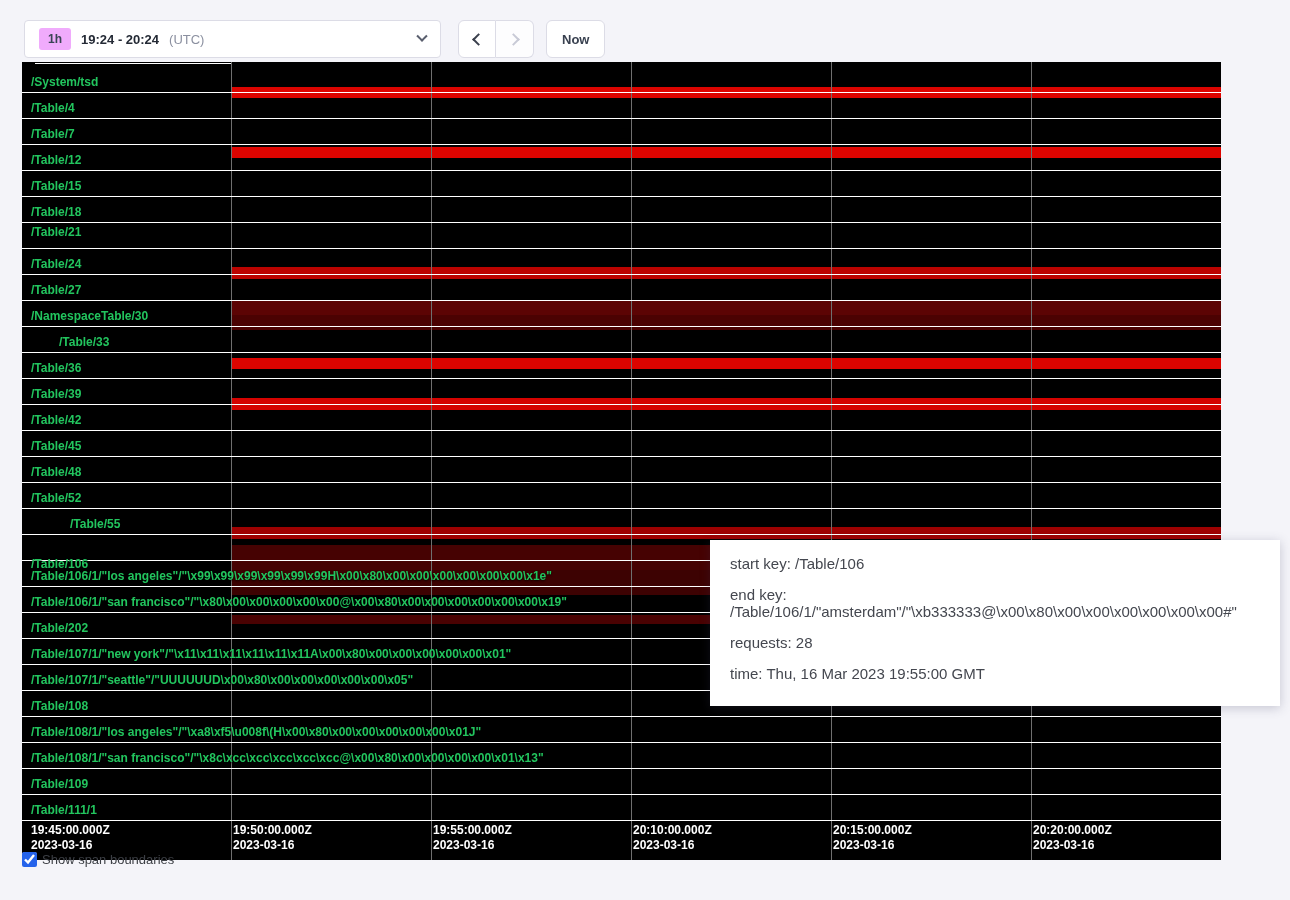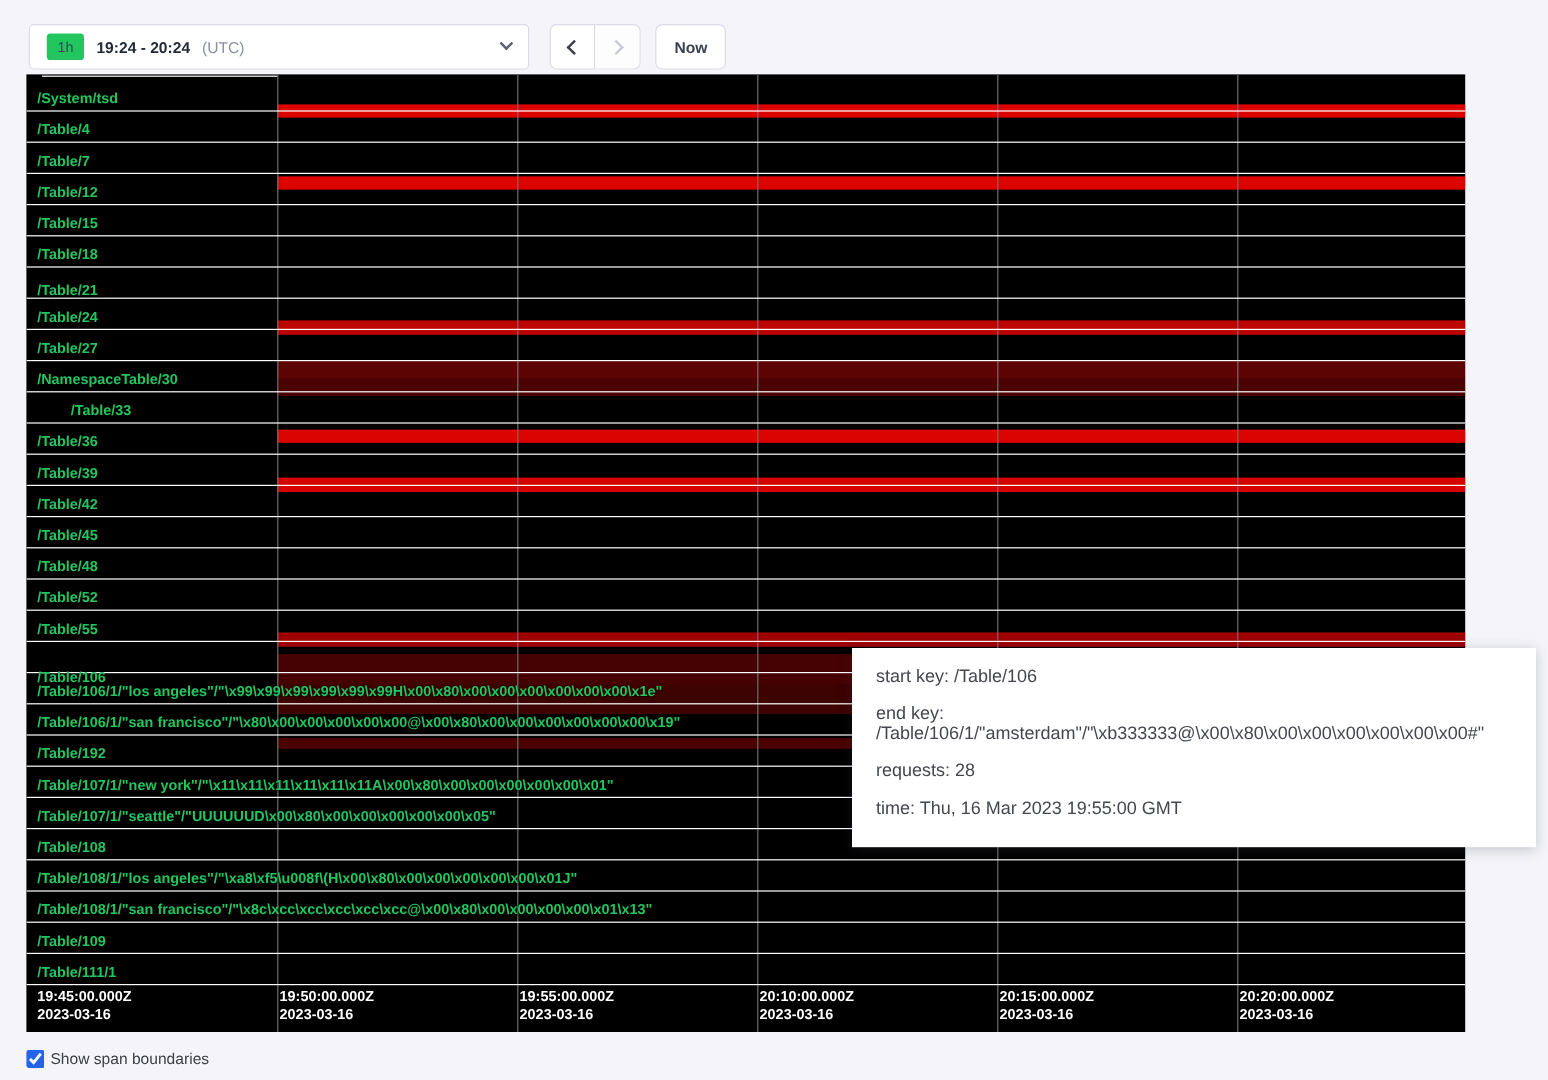--- a/index.html
+++ b/index.html
@@ -11,21 +11,21 @@
     overflow: hidden;
   }
 
   
   .toolbar { position: absolute; left: 24px; top: 20px; display: flex; align-items: center; }
   .range-select {
     width: 417px; height: 38px; background: #fff;
     border: 1px solid #dcdce6; border-radius: 4px;
     display: flex; align-items: center; padding: 0 14px; gap: 10px; cursor: pointer;
   }
-  .range-badge { background: #22c55e; border-radius: 3px; font-size: 12px; font-weight: 400; color: #394455; padding: 4px 9px; }
+  .range-badge { background: #f0abfc; border-radius: 3px; font-size: 12px; font-weight: 700; color: #394455; padding: 4px 9px; }
   .range-text { font-size: 13px; font-weight: 700; color: #242a35; }
   .range-suffix { font-size: 13px; color: #8b90a0; }
   .chev-down { width: 8px; height: 8px; border-right: 2px solid #5a5f6e; border-bottom: 2px solid #5a5f6e;
     transform: rotate(45deg) translate(-2px,-2px); margin-left: auto; }
   .nav-group { display: flex; margin-left: 17px; }
   .nav-btn { width: 38px; height: 38px; background: #fff; border: 1px solid #dcdce6;
     display: flex; align-items: center; justify-content: center; cursor: pointer; }
   .nav-btn.prev { border-radius: 6px 0 0 6px; }
   .nav-btn.next { border-radius: 0 6px 6px 0; border-left: none; background: #fdfdfe; }
   .chev-left  { width: 9px; height: 9px; border-left: 2.5px solid #3a3f4c; border-bottom: 2.5px solid #3a3f4c; transform: rotate(45deg); margin-left: 3px; }
@@ -45,21 +45,21 @@
   .tick { position: absolute; top: 761px; z-index: 3; color: #fff; font-size: 12px;
     font-weight: 700; line-height: 15px; white-space: pre; }
 
   
   .tooltip { position: absolute; left: 710px; top: 540px; width: 570px; min-height: 155px;
     background: #fff; box-shadow: 0 2px 10px rgba(60,60,90,.25); z-index: 10;
     padding: 15px 20px 10px; }
   .tt-line { font-size: 15px; color: #44474f; margin-bottom: 14px; white-space: pre-wrap; }
 
   
-  .footer-check { position: absolute; left: 22px; top: 875px; display: flex; align-items: center; gap: 5px; }
+  .footer-check { position: absolute; left: 22px; top: 852px; display: flex; align-items: center; gap: 5px; }
   .footer-check input { width: 15px; height: 15px; accent-color: #2563eb; cursor: pointer; }
   .footer-check label { font-size: 13px; color: #3c3f45; cursor: default; }
 </style>
 </head>
 <body>
 
 <div class="toolbar">
   <div class="range-select">
     <span class="range-badge">1h</span>
     <span class="range-text">19:24 - 20:24</span>
@@ -100,21 +100,21 @@
     <div class="rowlabel" style="top: 40px;">/Table/4</div>
     <div class="hline" style="top: 82px;"></div>
     <div class="rowlabel" style="top: 66px;">/Table/7</div>
     <div class="hline" style="top: 108px;"></div>
     <div class="rowlabel" style="top: 92px;">/Table/12</div>
     <div class="hline" style="top: 134px;"></div>
     <div class="rowlabel" style="top: 118px;">/Table/15</div>
     <div class="hline" style="top: 160px;"></div>
     <div class="rowlabel" style="top: 144px;">/Table/18</div>
     <div class="hline" style="top: 186px;"></div>
-    <div class="rowlabel" style="top: 174px;">/Table/21</div>
+    <div class="rowlabel" style="top: 164px;">/Table/21</div>
     <div class="hline" style="top: 212px;"></div>
     <div class="rowlabel" style="top: 196px;">/Table/24</div>
     <div class="hline" style="top: 238px;"></div>
     <div class="rowlabel" style="top: 222px;">/Table/27</div>
     <div class="hline" style="top: 264px;"></div>
     <div class="rowlabel" style="top: 248px;">/NamespaceTable/30</div>
     <div class="hline" style="top: 290px;"></div>
     <div class="rowlabel" style="top: 274px; margin-left: 28px;">/Table/33</div>
     <div class="hline" style="top: 316px;"></div>
     <div class="rowlabel" style="top: 300px;">/Table/36</div>
@@ -122,29 +122,29 @@
     <div class="rowlabel" style="top: 326px;">/Table/39</div>
     <div class="hline" style="top: 368px;"></div>
     <div class="rowlabel" style="top: 352px;">/Table/42</div>
     <div class="hline" style="top: 394px;"></div>
     <div class="rowlabel" style="top: 378px;">/Table/45</div>
     <div class="hline" style="top: 420px;"></div>
     <div class="rowlabel" style="top: 404px;">/Table/48</div>
     <div class="hline" style="top: 446px;"></div>
     <div class="rowlabel" style="top: 430px;">/Table/52</div>
     <div class="hline" style="top: 472px;"></div>
-    <div class="rowlabel" style="top: 456px;">/Table/55</div>
+    <div class="rowlabel" style="top: 456px; margin-left: 39px;">/Table/55</div>
     <div class="hline" style="top: 498px;"></div>
     <div class="rowlabel" style="top: 496px;">/Table/106</div>
     <div class="hline" style="top: 524px;"></div>
     <div class="rowlabel" style="top: 508px;">/Table/106/1/"los angeles"/"\x99\x99\x99\x99\x99\x99H\x00\x80\x00\x00\x00\x00\x00\x00\x1e"</div>
     <div class="hline" style="top: 550px;"></div>
     <div class="rowlabel" style="top: 534px;">/Table/106/1/"san francisco"/"\x80\x00\x00\x00\x00\x00@\x00\x80\x00\x00\x00\x00\x00\x00\x19"</div>
     <div class="hline" style="top: 576px;"></div>
-    <div class="rowlabel" style="top: 560px;">/Table/192</div>
+    <div class="rowlabel" style="top: 560px;">/Table/202</div>
     <div class="hline" style="top: 602px;"></div>
     <div class="rowlabel" style="top: 586px;">/Table/107/1/"new york"/"\x11\x11\x11\x11\x11\x11A\x00\x80\x00\x00\x00\x00\x00\x01"</div>
     <div class="hline" style="top: 628px;"></div>
     <div class="rowlabel" style="top: 612px;">/Table/107/1/"seattle"/"UUUUUUD\x00\x80\x00\x00\x00\x00\x00\x05"</div>
     <div class="hline" style="top: 654px;"></div>
     <div class="rowlabel" style="top: 638px;">/Table/108</div>
     <div class="hline" style="top: 680px;"></div>
     <div class="rowlabel" style="top: 664px;">/Table/108/1/"los angeles"/"\xa8\xf5\u008f\(H\x00\x80\x00\x00\x00\x00\x00\x01J"</div>
     <div class="hline" style="top: 706px;"></div>
     <div class="rowlabel" style="top: 690px;">/Table/108/1/"san francisco"/"\x8c\xcc\xcc\xcc\xcc\xcc@\x00\x80\x00\x00\x00\x00\x01\x13"</div>

